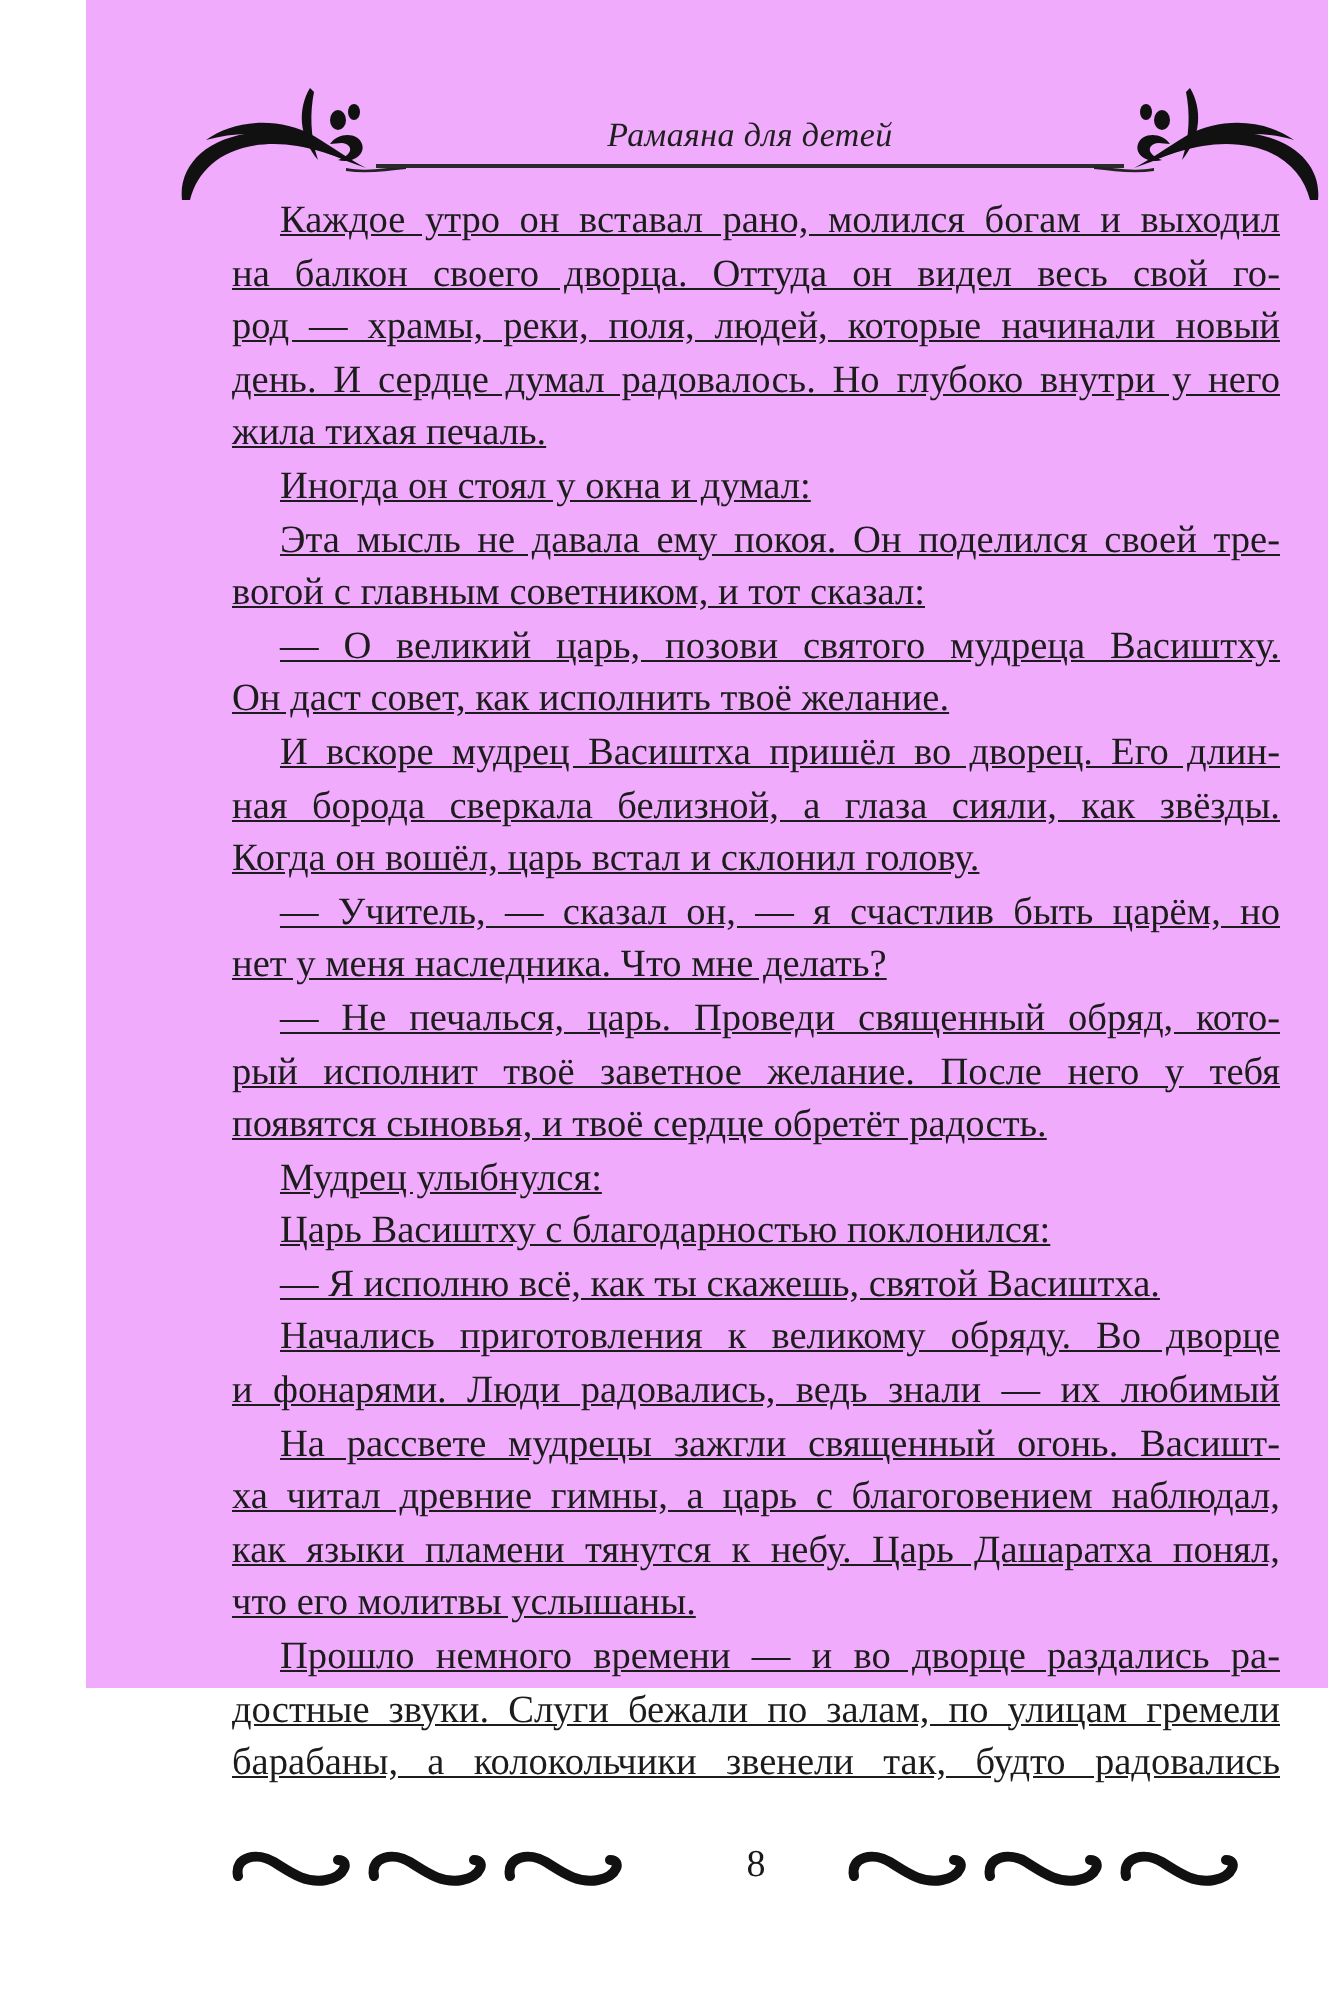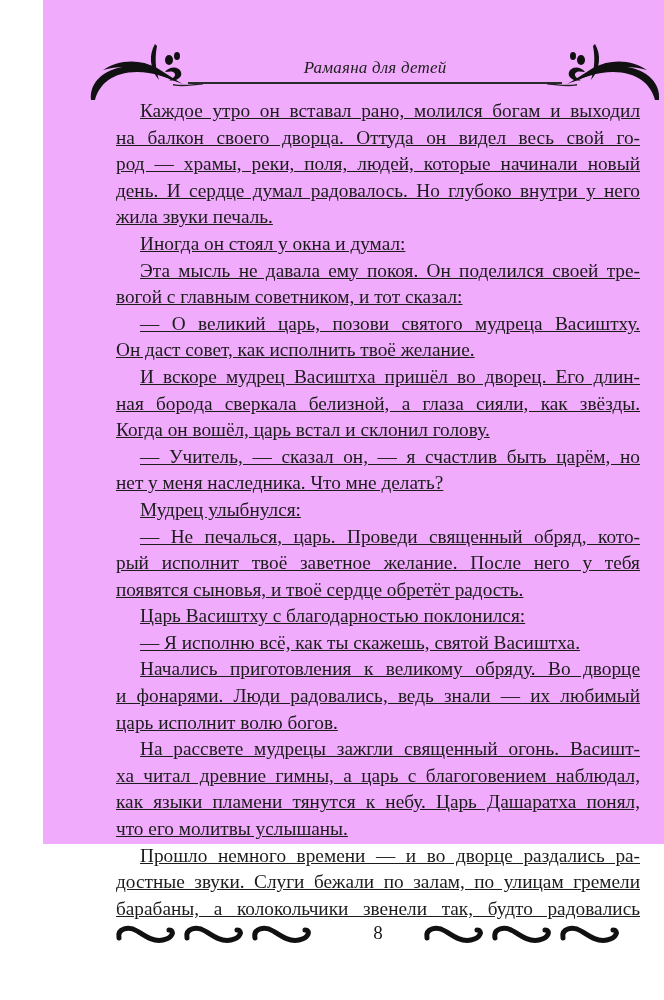--- a/index.html
+++ b/index.html
@@ -150,21 +150,21 @@
       <path d="M90 46 C 100 48, 110 46, 120 45 L 120 46.5 C 110 47.5, 100 49, 90 47.5 Z" fill="#222"></path>
     </svg>
   </div>
 
   <div class="body-text" id="body-text">
       <p class="para">
         <span class="line first">Каждое утро он вставал рано, молился богам и выходил</span>
         <span class="line">на балкон своего дворца. Оттуда он видел весь свой го-</span>
         <span class="line">род — храмы, реки, поля, людей, которые начинали новый</span>
         <span class="line">день. И сердце думал радовалось. Но глубоко внутри у него</span>
-        <span class="line last">жила звуки печаль.</span>
+        <span class="line last">жила тихая печаль.</span>
       </p>
       <p class="para">
         <span class="line first last">Иногда он стоял у окна и думал:</span>
       </p>
       <p class="para">
         <span class="line first">Эта мысль не давала ему покоя. Он поделился своей тре-</span>
         <span class="line last">вогой с главным советником, и тот сказал:</span>
       </p>
       <p class="para">
         <span class="line first">— О великий царь, позови святого мудреца Васиштху.</span>
@@ -173,37 +173,36 @@
       <p class="para">
         <span class="line first">И вскоре мудрец Васиштха пришёл во дворец. Его длин-</span>
         <span class="line">ная борода сверкала белизной, а глаза сияли, как звёзды.</span>
         <span class="line last">Когда он вошёл, царь встал и склонил голову.</span>
       </p>
       <p class="para">
         <span class="line first">— Учитель, — сказал он, — я счастлив быть царём, но</span>
         <span class="line last">нет у меня наследника. Что мне делать?</span>
       </p>
       <p class="para">
-        <span class="line first last">Мудрец улыбнулся:</span>
-      </p>
-      <p class="para">
         <span class="line first">— Не печалься, царь. Проведи священный обряд, кото-</span>
         <span class="line">рый исполнит твоё заветное желание. После него у тебя</span>
         <span class="line last">появятся сыновья, и твоё сердце обретёт радость.</span>
       </p>
       <p class="para">
+        <span class="line first last">Мудрец улыбнулся:</span>
+      </p>
+      <p class="para">
         <span class="line first last">Царь Васиштху с благодарностью поклонился:</span>
       </p>
       <p class="para">
         <span class="line first last">— Я исполню всё, как ты скажешь, святой Васиштха.</span>
       </p>
       <p class="para">
         <span class="line first">Начались приготовления к великому обряду. Во дворце</span>
         <span class="line">и фонарями. Люди радовались, ведь знали — их любимый</span>
-        <span class="line last">царь исполнит волю богов.</span>
       </p>
       <p class="para">
         <span class="line first">На рассвете мудрецы зажгли священный огонь. Васишт-</span>
         <span class="line">ха читал древние гимны, а царь с благоговением наблюдал,</span>
         <span class="line">как языки пламени тянутся к небу. Царь Дашаратха понял,</span>
         <span class="line last">что его молитвы услышаны.</span>
       </p>
       <p class="para">
         <span class="line first">Прошло немного времени — и во дворце раздались ра-</span>
         <span class="line">достные звуки. Слуги бежали по залам, по улицам гремели</span>

